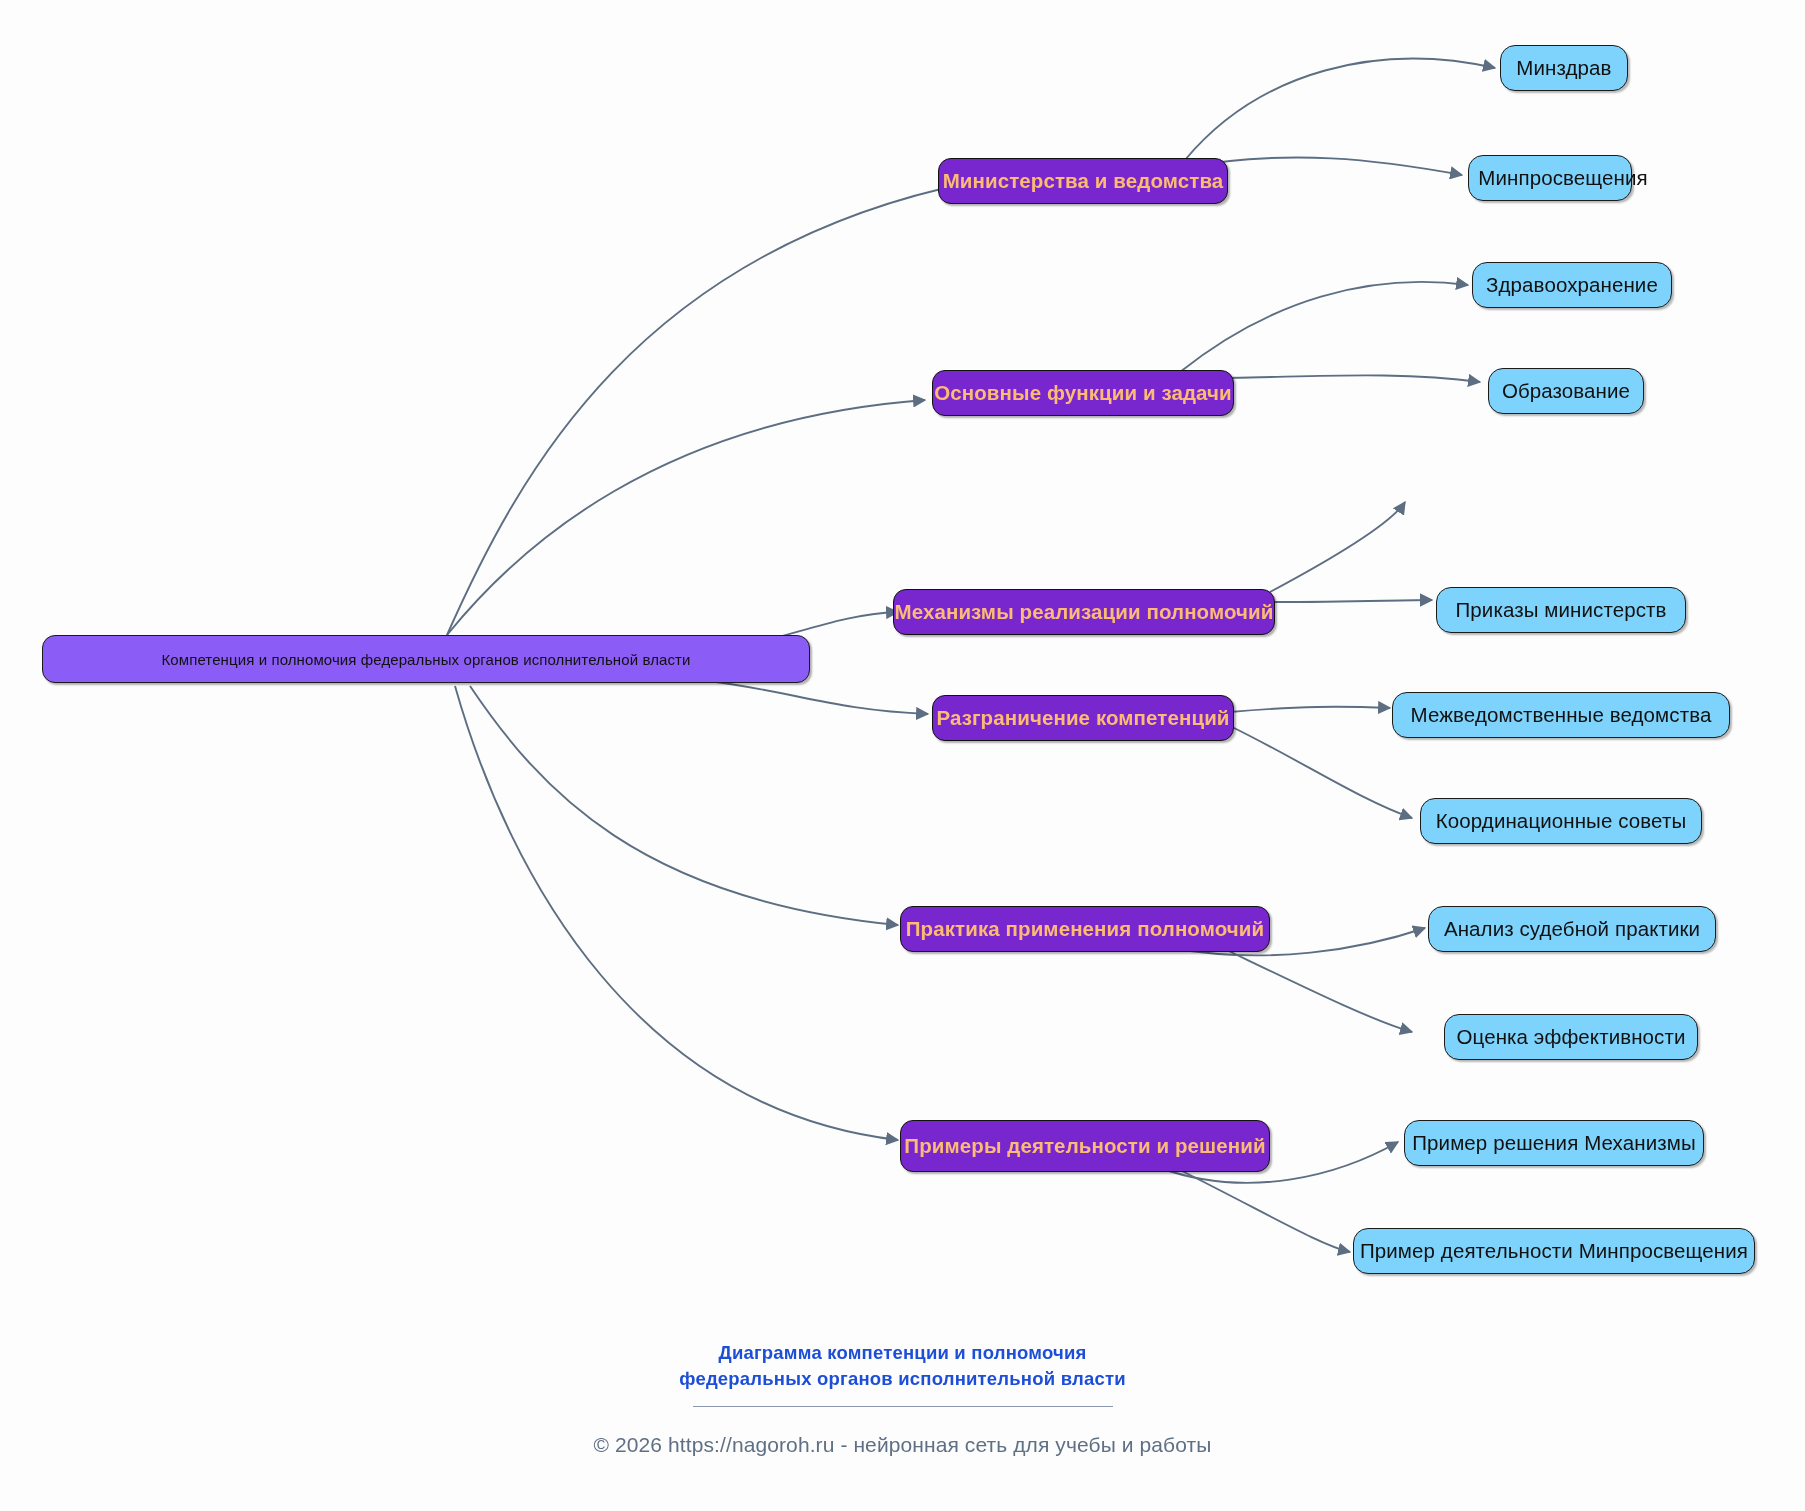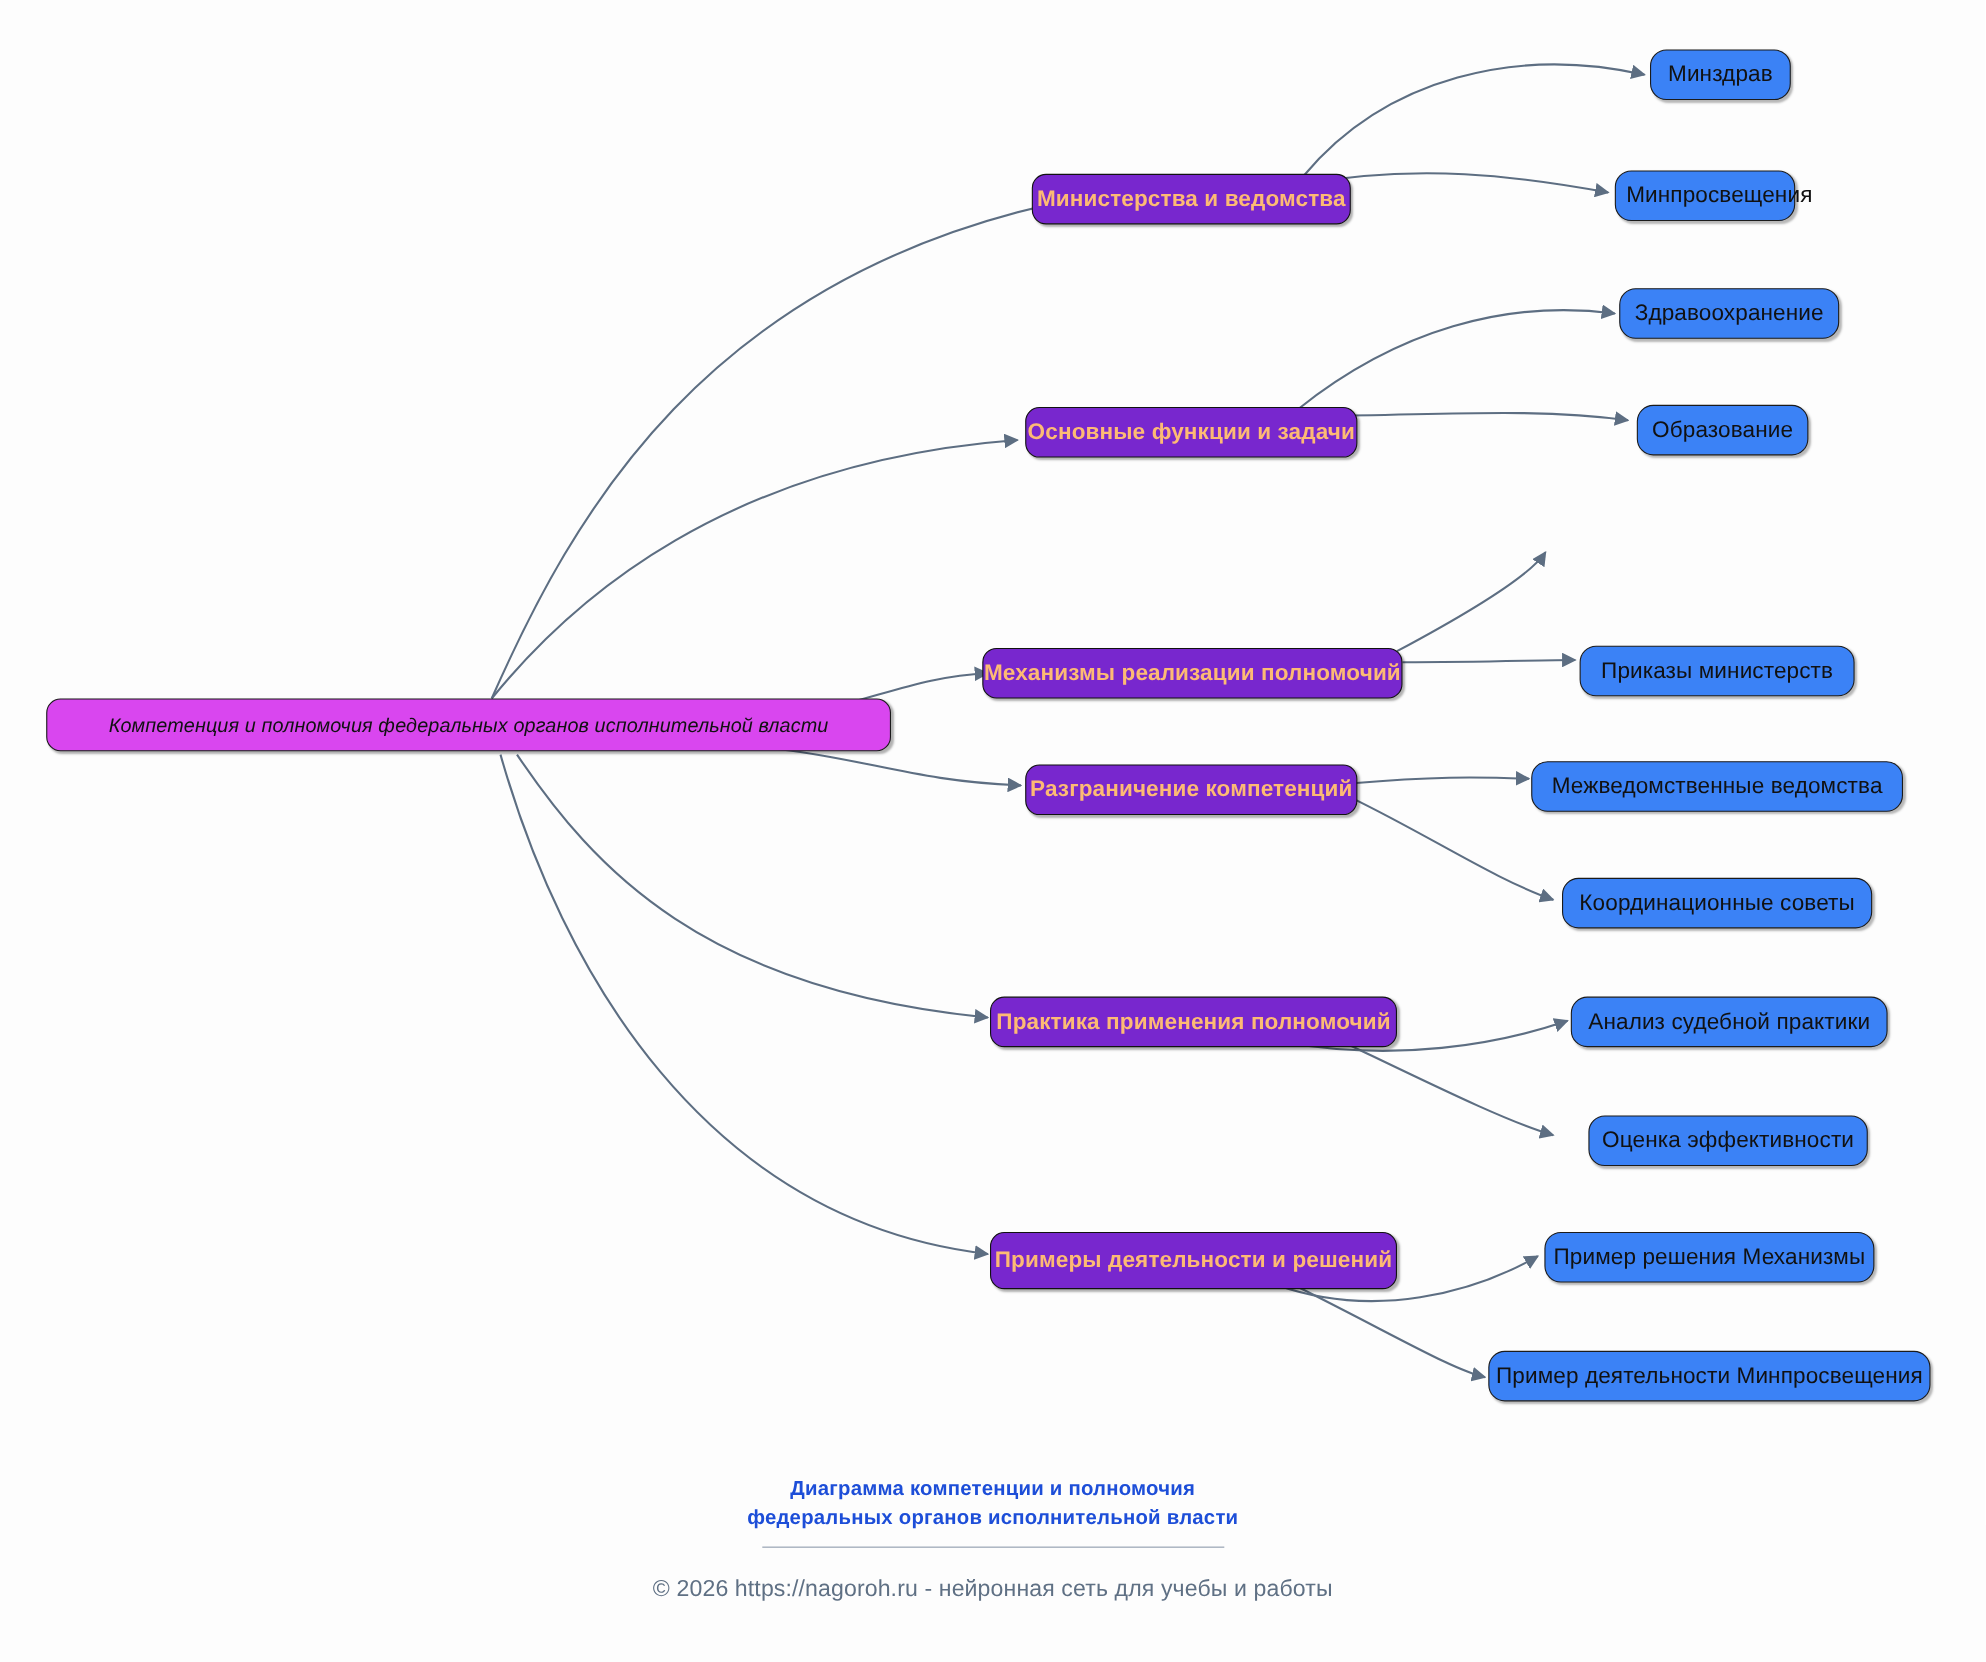--- a/index.html
+++ b/index.html
@@ -29,41 +29,40 @@
   .node {
     position: absolute;
     box-sizing: border-box;
     display: flex;
     align-items: center;
     justify-content: center;
     white-space: nowrap;
     text-align: center;
   }
   .node-root {
-    background: #d946ef;
+    background: #8b5cf6;
     border: 1.6px solid #1a1a1a;
     border-radius: 13px;
     color: #111111;
-    font-size: 18px;
+    font-size: 15px;
     letter-spacing: 0.1px;
     box-shadow: 2px 2px 2px rgba(0,0,0,0.30);
-    font-style: italic;
   }
   .node-branch {
     background: #7827ce;
     border: 1.6px solid #111111;
     border-radius: 13px;
     color: #fdba74;
     font-size: 20.5px;
     font-weight: 600;
     letter-spacing: 0.1px;
     box-shadow: 2px 2px 2px rgba(0,0,0,0.30);
   }
   .node-leaf {
-    background: #3b82f6;
+    background: #7dd3fc;
     border: 1.7px solid #1b1b1b;
     border-radius: 15px;
     color: #111111;
     font-size: 20.5px;
     letter-spacing: 0.1px;
     box-shadow: 2px 2px 2px rgba(0,0,0,0.28);
   }
   #footer {
     position: absolute;
     left: 0;

